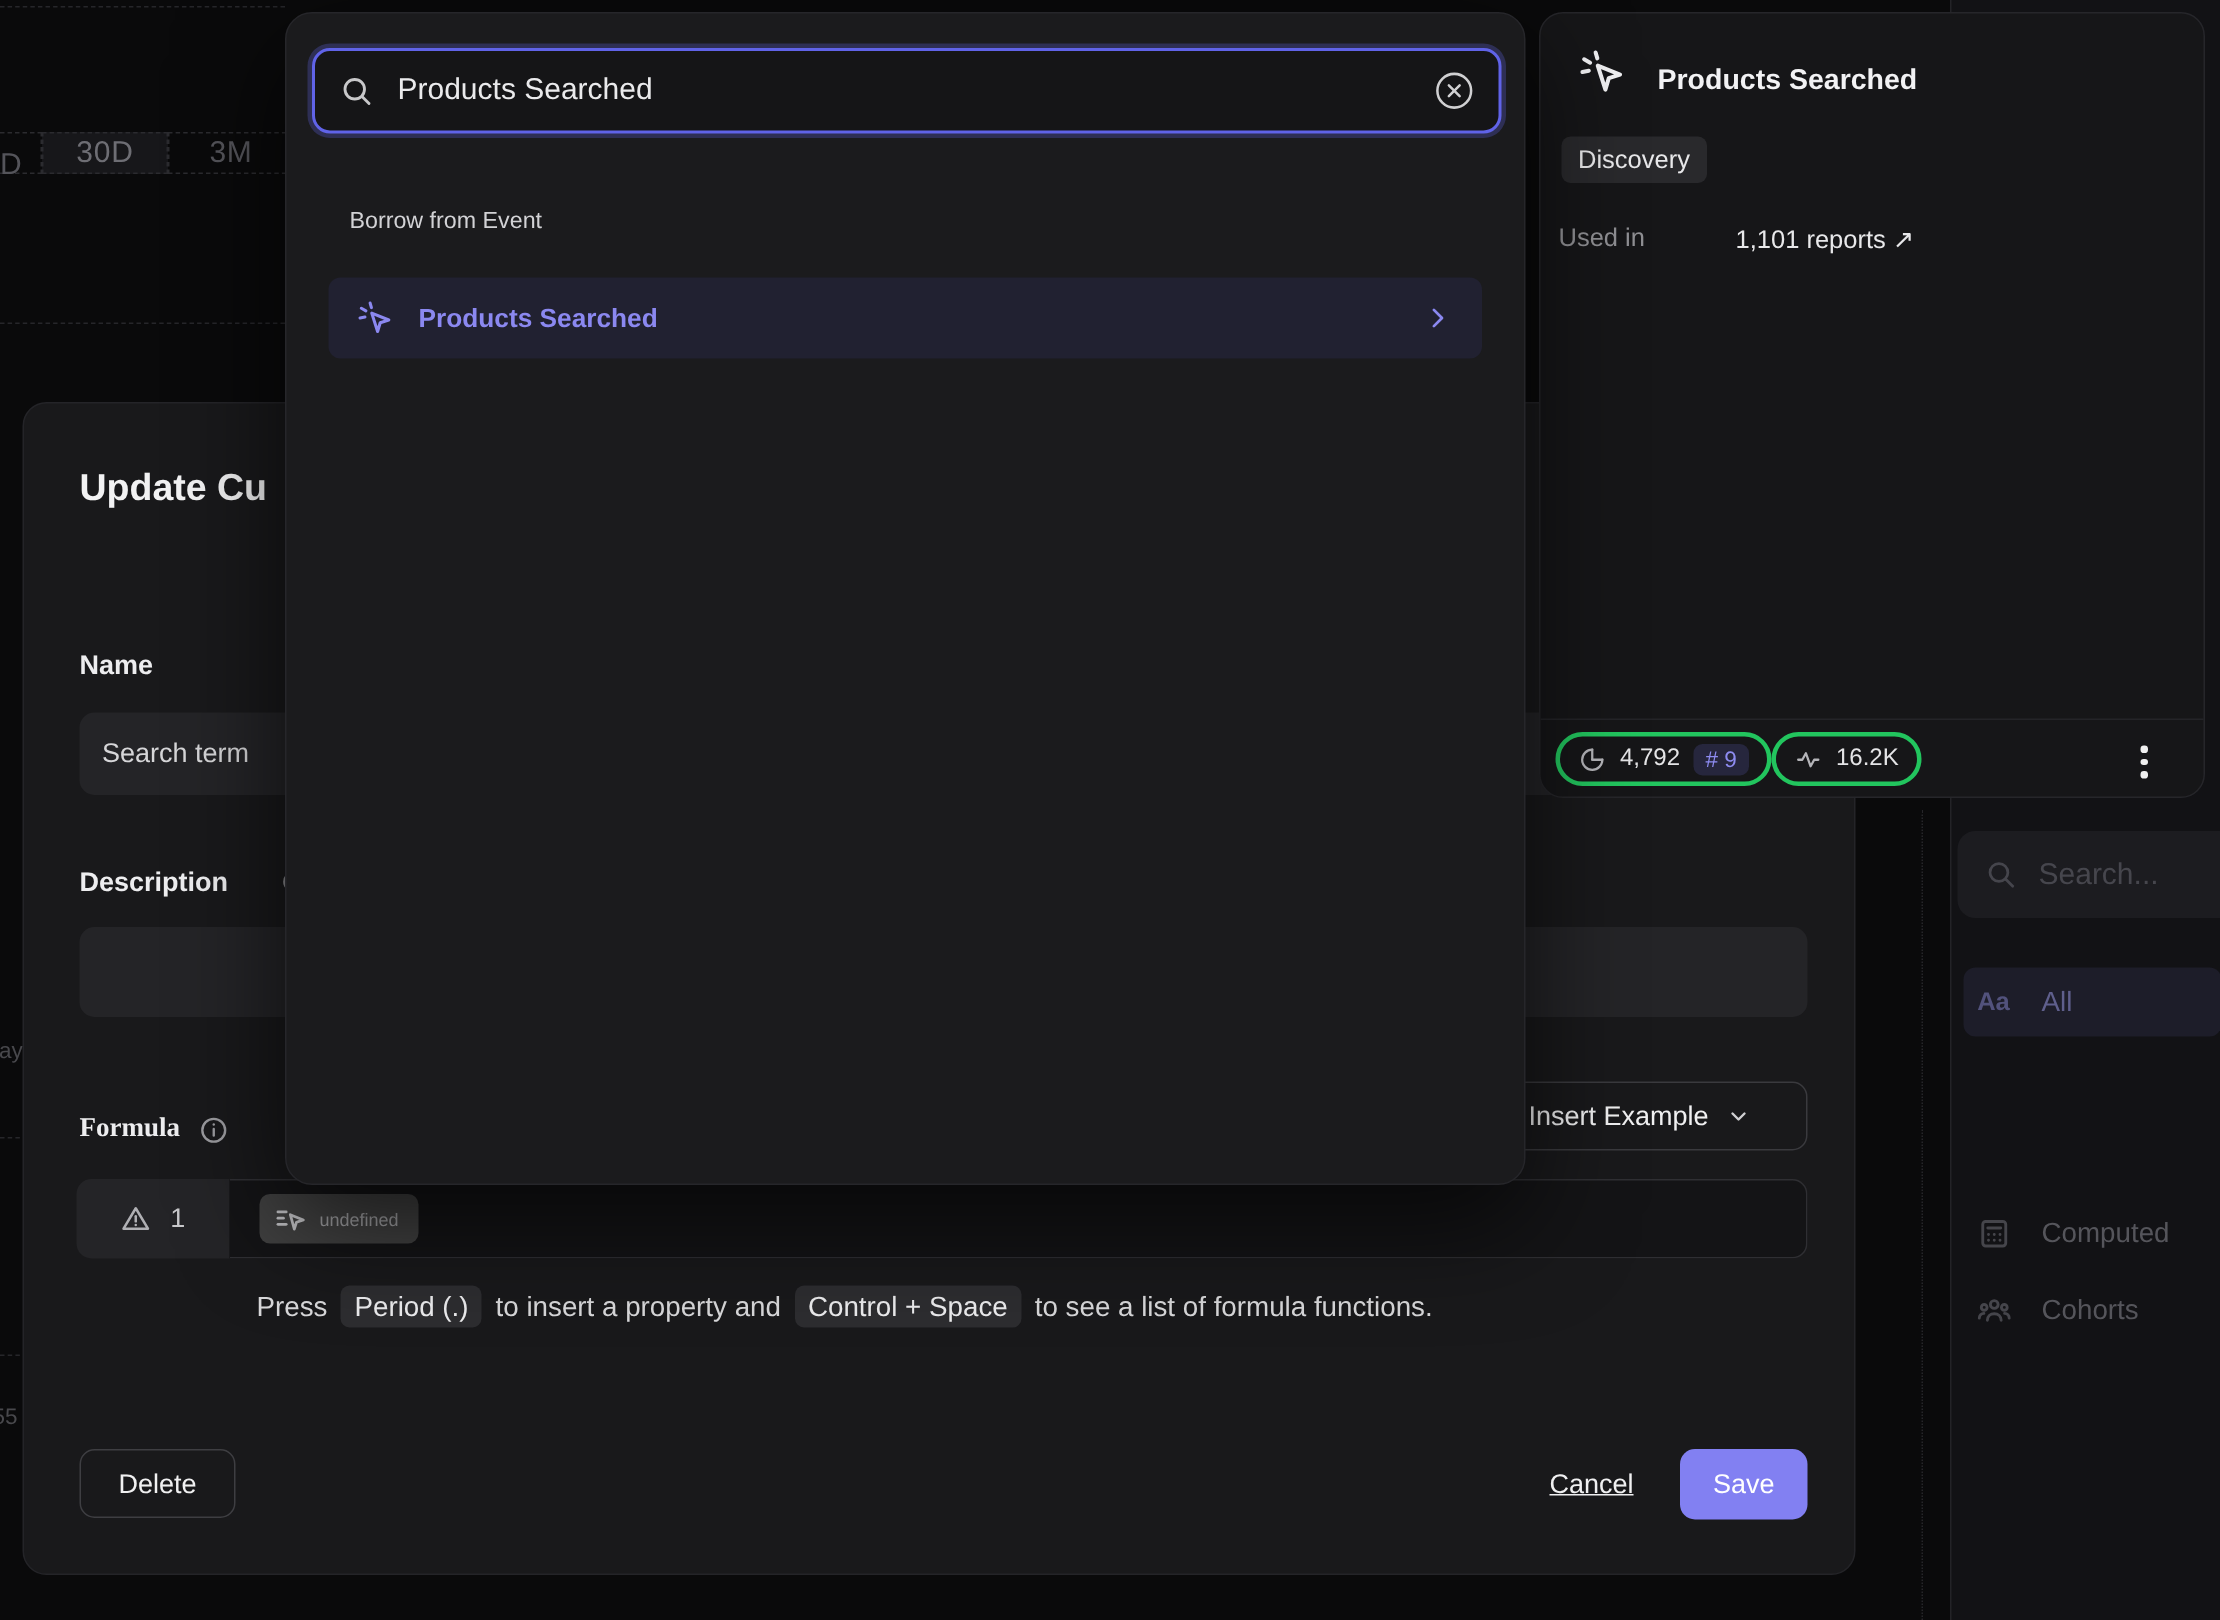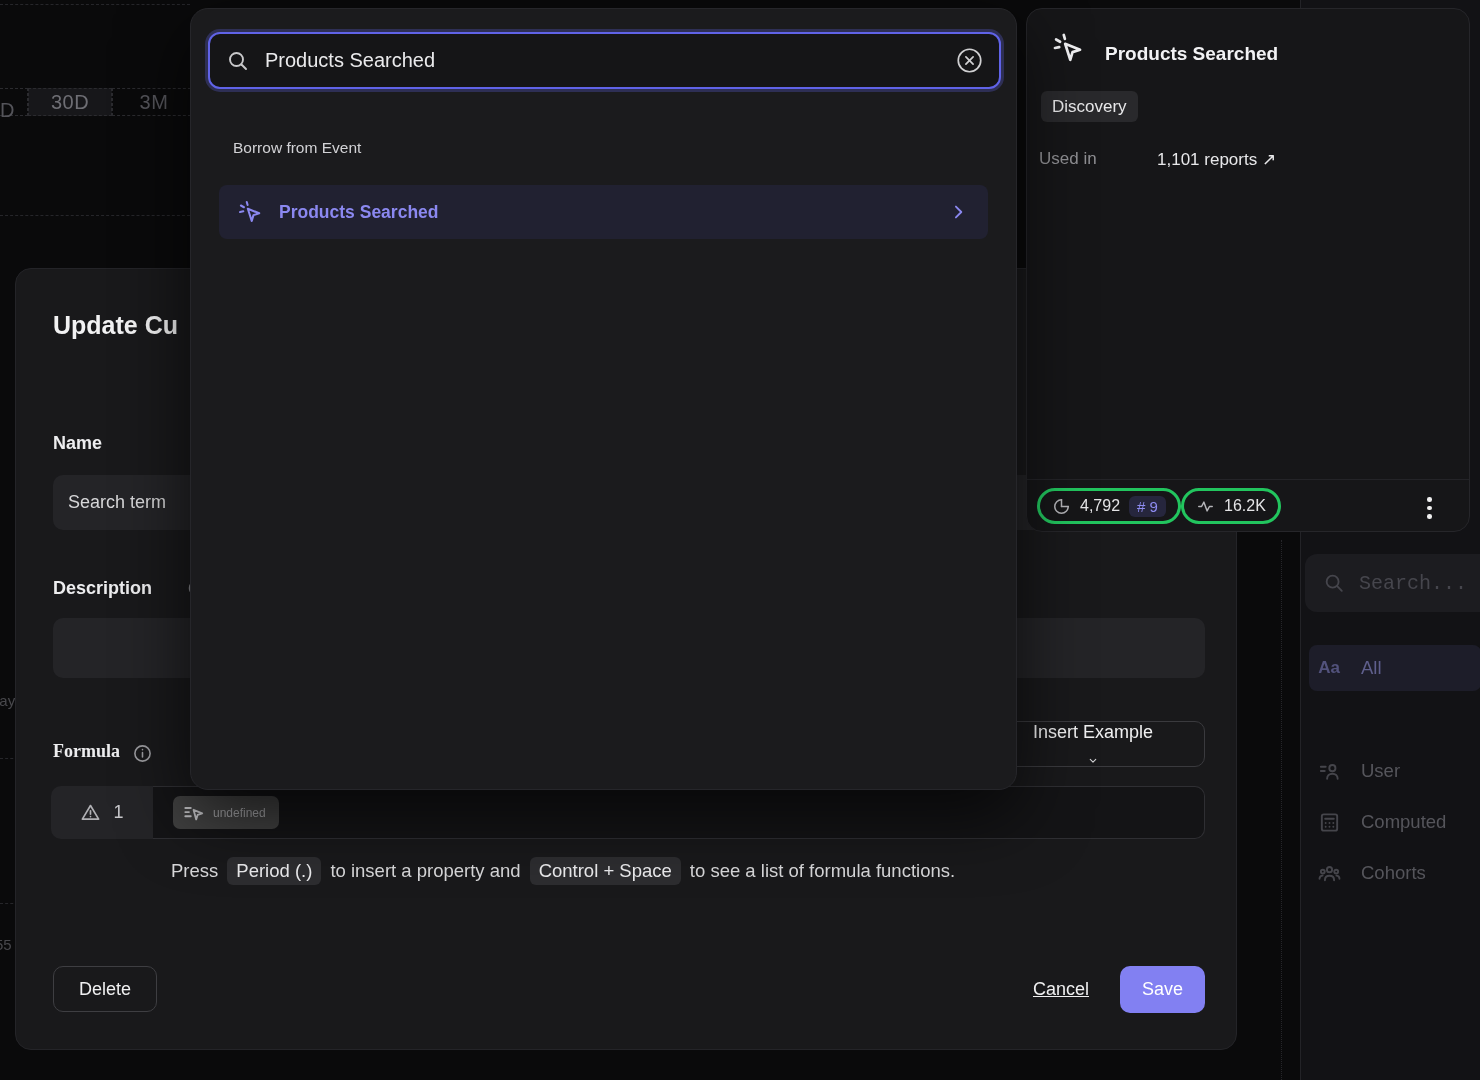--- a/index.html
+++ b/index.html
@@ -30,21 +30,21 @@
     position:absolute; left:1300px; top:0; width:180px; height:1080px;
     background:#121215; border-left:1px solid #232327; z-index:1;
   }
   .sb-search {
     position:absolute; left:4px; top:554px; width:186px; height:58px;
     background:#1c1c20; border-radius:12px;
     display:flex; align-items:center; gap:14px; padding:0 0 0 18px;
   }
   .sb-search input {
     background:transparent; border:none; outline:none;
-    font-family:Liberation Mono, monospace; font-size:20px; color:#46464d; width:110px;
+    font-family:Liberation Sans, sans-serif; font-size:20px; color:#46464d; width:110px;
   }
   .sb-search input::placeholder { color:#46464d; }
   .sb-row {
     position:absolute; left:8px; width:172px; height:46px;
     display:flex; align-items:center; gap:20px; padding-left:8px;
     font-size:18.5px; color:#55555b; border-radius:8px;
   }
   .sb-row .sb-ic { width:24px; display:flex; justify-content:center; color:#45454b; }
   .sb-row-selected { background:#1d1d29; color:#5f5f8c; }
   .sb-row-selected .sb-ic { color:#52527c; font-weight:bold; font-size:17px; }
@@ -63,21 +63,21 @@
   }
   .um-textarea {
     position:absolute; left:37px; top:349px; width:1152px; height:60px;
     background:#242427; border:none; outline:none; border-radius:10px; resize:none;
   }
   .info-ic { color:#9a9a9e; margin-left:12px; position:relative; top:2px; }
   .insert-btn {
     position:absolute; left:965px; top:452px; width:224px; height:46px;
     border:1px solid #3a3a3e; border-radius:10px; background:transparent;
     display:flex; align-items:center; justify-content:center; gap:12px;
-    font-size:18px; color:#f0f0f1; cursor:pointer;flex-direction:column;
+    font-size:18px; color:#f0f0f1; cursor:pointer;
   }
   .formula-bar { position:absolute; left:35px; top:517px; width:1154px; height:53px; display:flex; }
   .fb-err {
     width:102px; background:#242427; border-radius:10px 0 0 10px;
     display:flex; align-items:center; justify-content:center; gap:12px;
     color:#c8c8cb; font-size:18px;
   }
   .fb-input {
     flex:1; background:#141416; border:1px solid #2f2f33; border-left:none;
     border-radius:0 10px 10px 0; display:flex; align-items:center; padding-left:20px;
@@ -186,31 +186,20 @@
           <circle cx="10.5" cy="10.5" r="6.5"></circle>
             <path d="M15.5 15.5 L20.5 20.5"></path>
         </svg>
       </span>
       <input placeholder="Search..." style="">
     </div>
 
     <div class="sb-row sb-row-selected" style="top:645px;">
       <span class="sb-ic">Aa</span>
       <span>All</span>
-    </div>
-    <div class="sb-row" style="top:748px;">
-      <span class="sb-ic">
-        <svg width="23" height="23" viewBox="0 0 24 24" fill="none" stroke="currentColor" stroke-width="2" stroke-linecap="round">
-          <path d="M3 7 h5"></path>
-            <path d="M3 11.5 h4"></path>
-          <circle cx="15" cy="8.5" r="3.2"></circle>
-            <path d="M9.5 19.5 c0-3.2 2.4-5.2 5.5-5.2 s5.5 2 5.5 5.2"></path>
-        </svg>
-      </span>
-      <span>User</span>
     </div>
     <div class="sb-row" style="top:850px;">
       <span class="sb-ic">
         <svg width="23" height="23" viewBox="0 0 24 24" fill="none" stroke="currentColor" stroke-width="2" stroke-linecap="round">
           <circle cx="12" cy="8" r="2.7"></circle>
             <path d="M7.2 19 c0-2.8 2-4.6 4.8-4.6 s4.8 1.8 4.8 4.6"></path>
           <circle cx="5" cy="10" r="2"></circle>
             <path d="M1.6 17.5 c0-2 1.3-3.3 3.2-3.3"></path>
           <circle cx="19" cy="10" r="2"></circle>
             <path d="M22.4 17.5 c0-2-1.3-3.3-3.2-3.3"></path>

